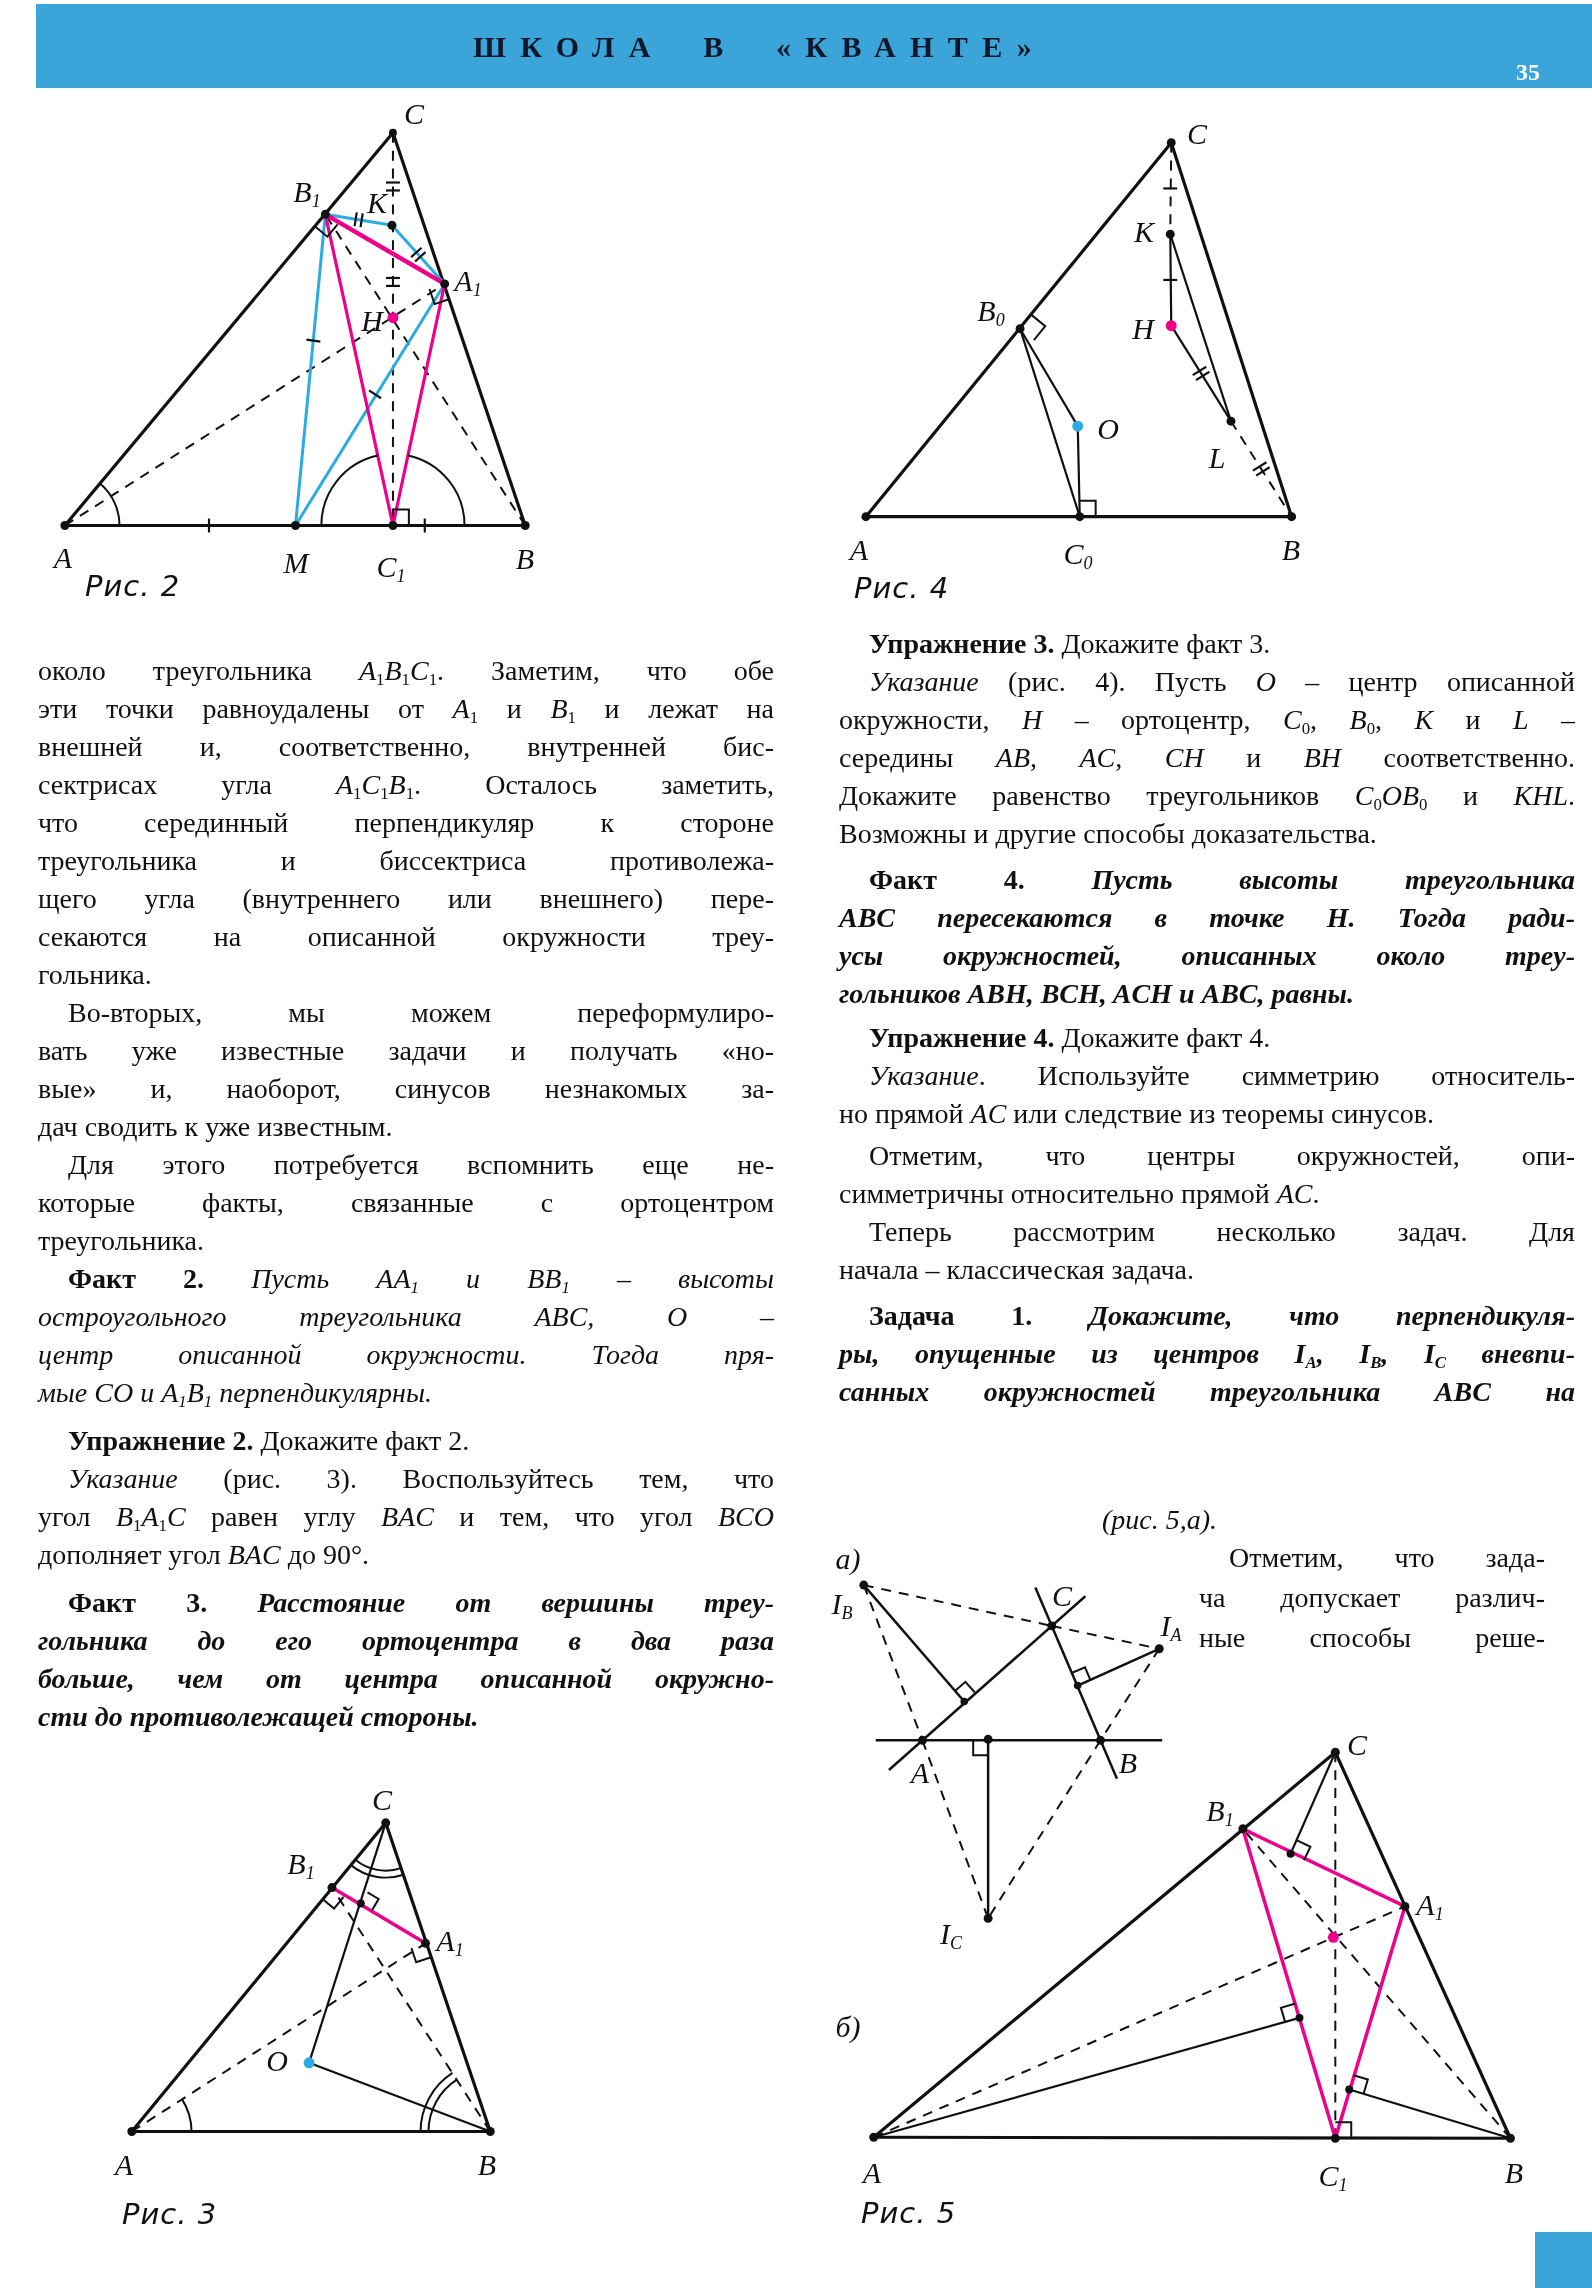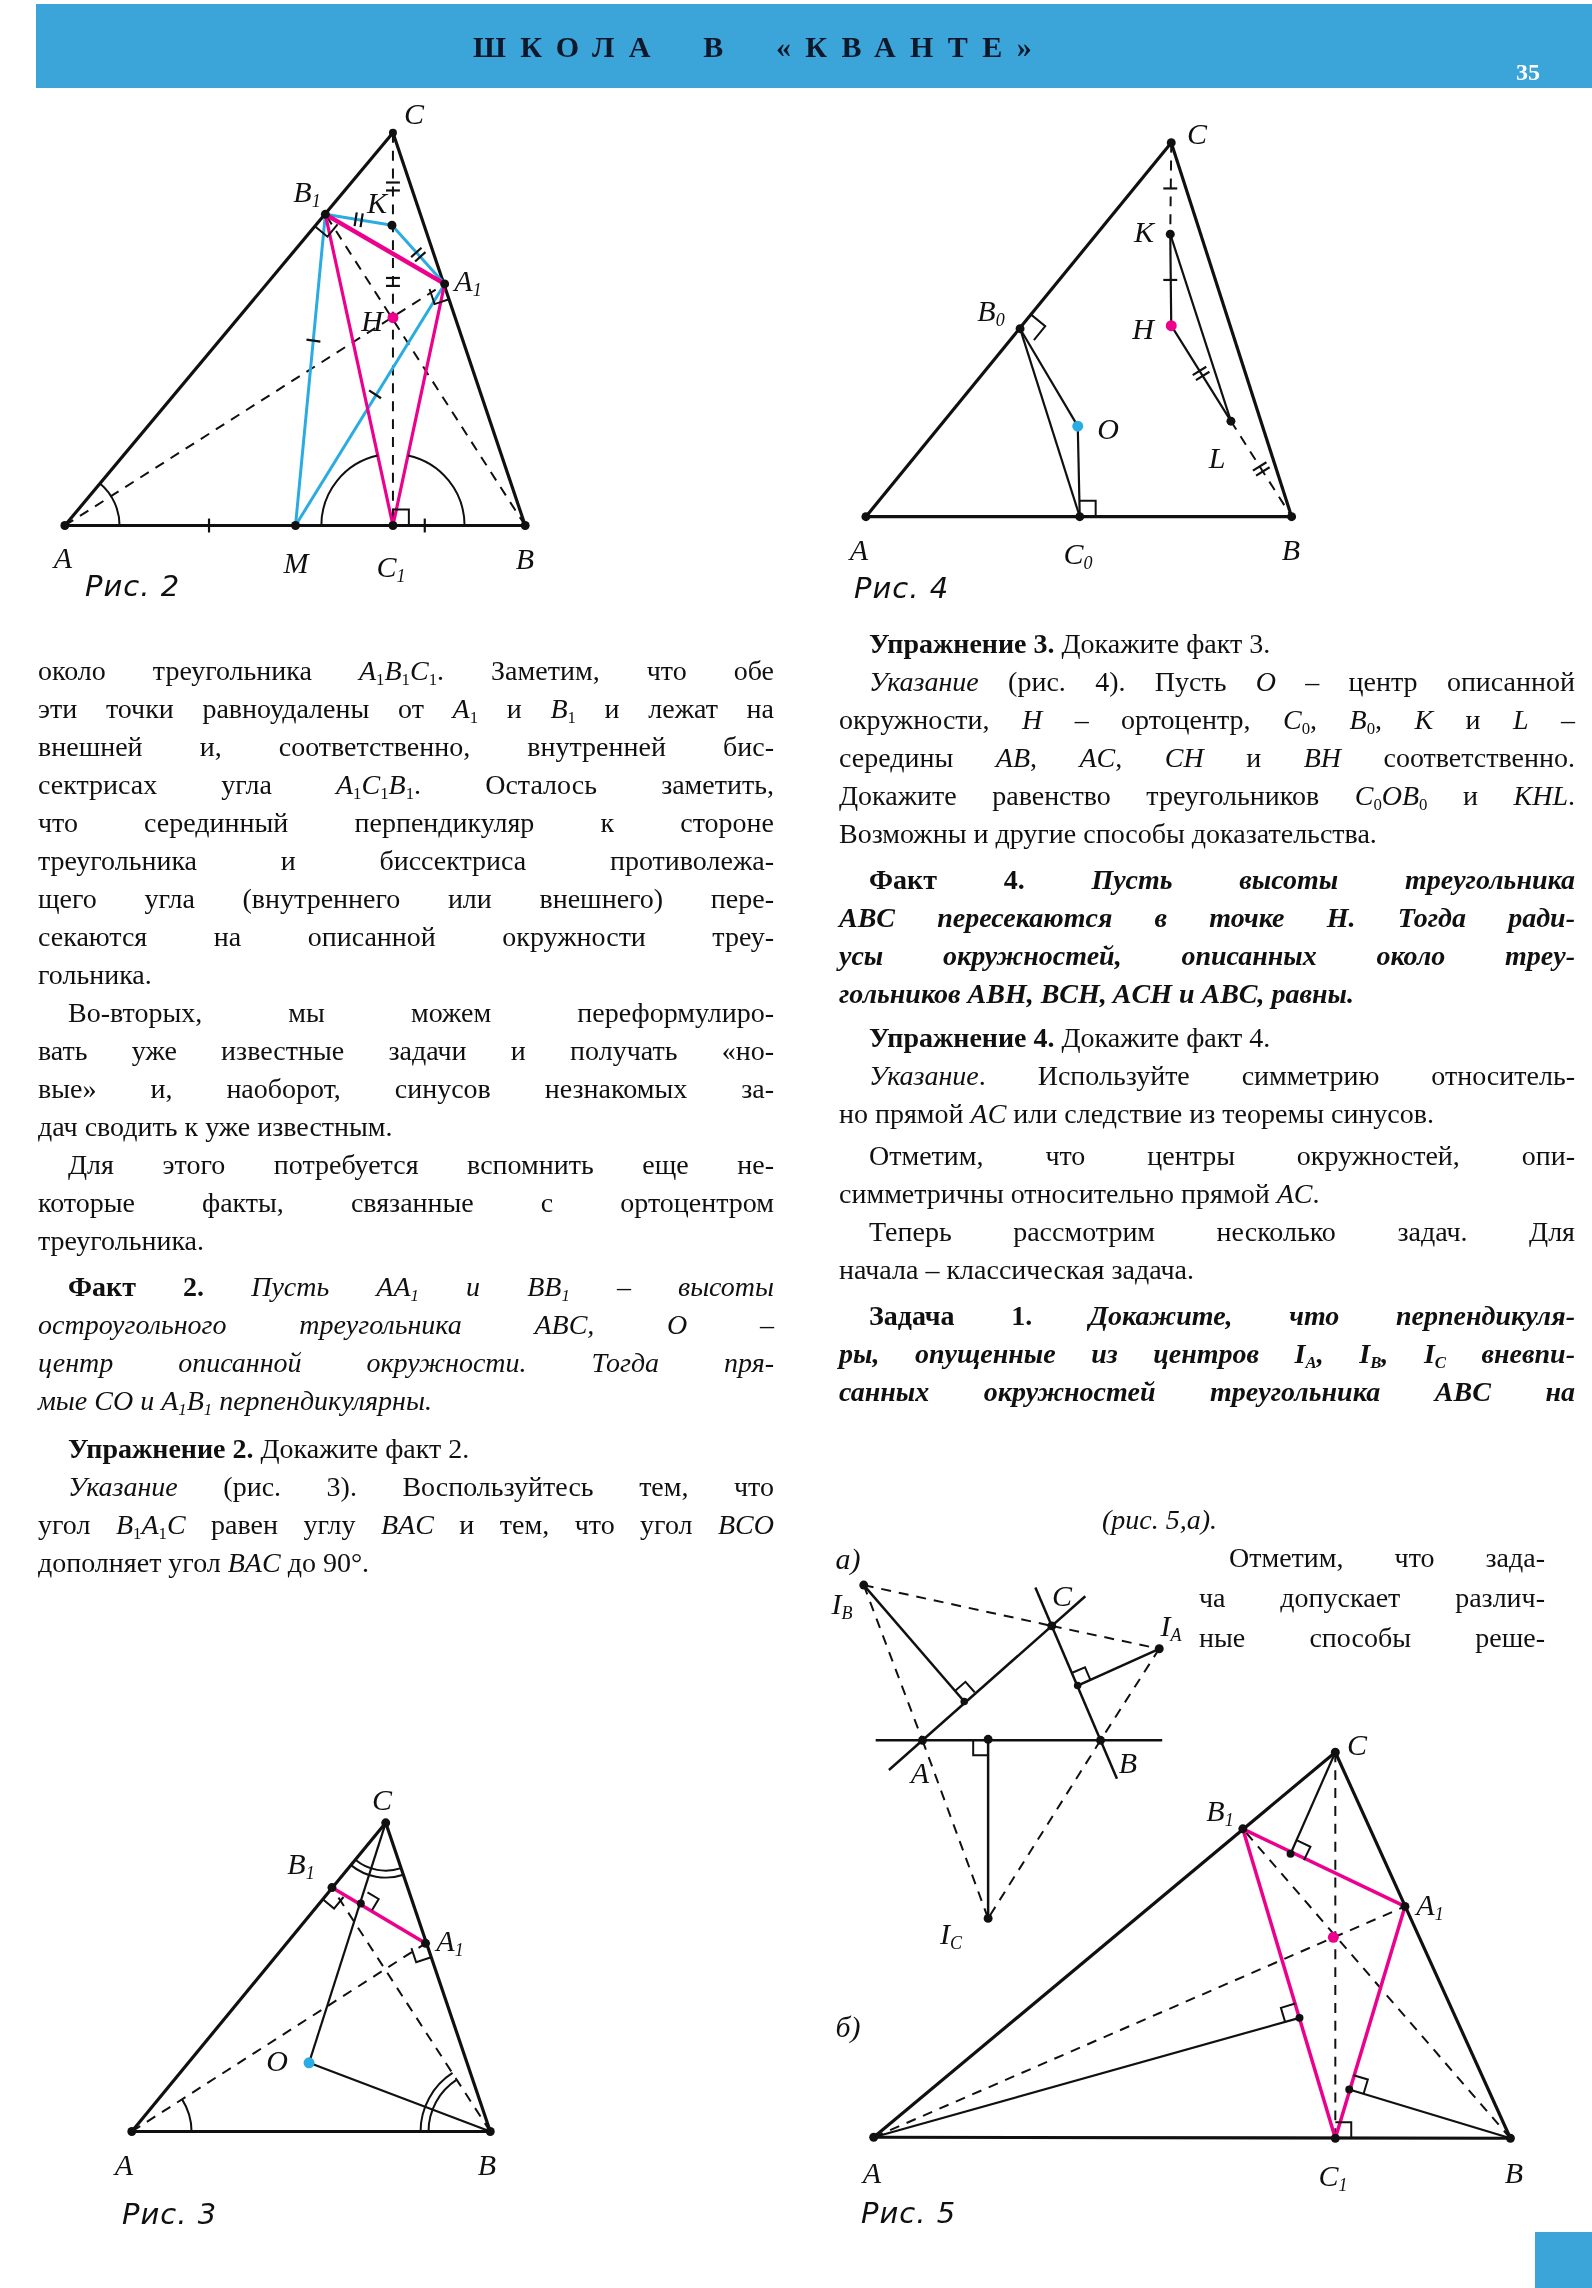--- a/index.html
+++ b/index.html
@@ -204,33 +204,39 @@
       <div class="line">Во-вторых, мы можем переформулиро-</div>
       <div class="line">вать уже известные задачи и получать «но-</div>
       <div class="line">вые» и, наоборот, синусов незнакомых за-</div>
       <div class="line last">дач сводить к уже известным.</div>
     </div>
     <div class="para indent">
       <div class="line">Для этого потребуется вспомнить еще не-</div>
       <div class="line">которые факты, связанные с ортоцентром</div>
       <div class="line last">треугольника.</div>
     </div>
-    <div class="para italic indent" style="margin-top: 8px;">
+    <div class="para italic indent" style="">
       <div class="line"><b class="lead">Факт 2.</b> Пусть AA<sub>1</sub> и BB<sub>1</sub> – высоты</div>
       <div class="line">остроугольного треугольника ABC, O –</div>
       <div class="line">центр описанной окружности. Тогда пря-</div>
       <div class="line last">мые CO и A<sub>1</sub>B<sub>1</sub> перпендикулярны.</div>
     </div>
     <div class="para indent" style="margin-top: 10px;">
       <div class="line last"><b class="lead">Упражнение 2.</b> Докажите факт 2.</div>
     </div>
     <div class="para indent">
       <div class="line"><i>Указание</i> (рис. 3). Воспользуйтесь тем, что</div>
       <div class="line">угол <i>B</i><sub>1</sub><i>A</i><sub>1</sub><i>C</i> равен углу <i>BAC</i> и тем, что угол <i>BCO</i></div>
       <div class="line last">дополняет угол <i>BAC</i> до 90°.</div>
+    </div>
+    <div class="para bolditalic indent" style="margin-top: 10px;">
+      <div class="line"><b class="lead">Факт 3.</b> Расстояние от вершины треу-</div>
+      <div class="line">гольника до его ортоцентра в два раза</div>
+      <div class="line">больше, чем от центра описанной окружно-</div>
+      <div class="line last">сти до противолежащей стороны.</div>
     </div>
   </div>
 
 <div class="colblock" style="left:839px;top:625px;width:736px">
     <div class="para indent">
       <div class="line last"><b class="lead">Упражнение 3.</b> Докажите факт 3.</div>
     </div>
     <div class="para indent">
       <div class="line"><i>Указание</i> (рис. 4). Пусть <i>O</i> – центр описанной</div>
       <div class="line">окружности, <i>H</i> – ортоцентр, <i>C</i><sub>0</sub>, <i>B</i><sub>0</sub>, <i>K</i> и <i>L</i> –</div>

